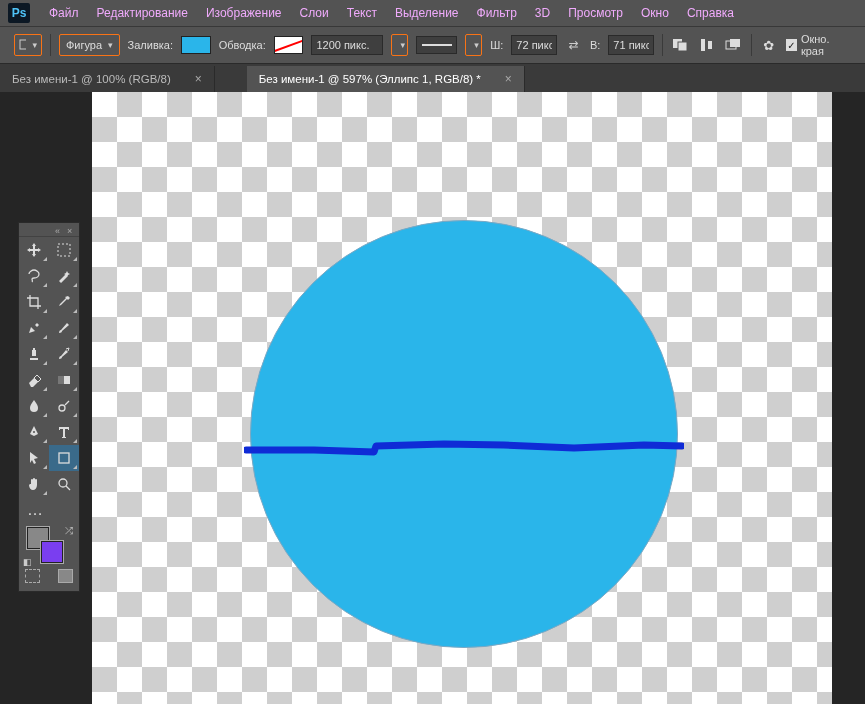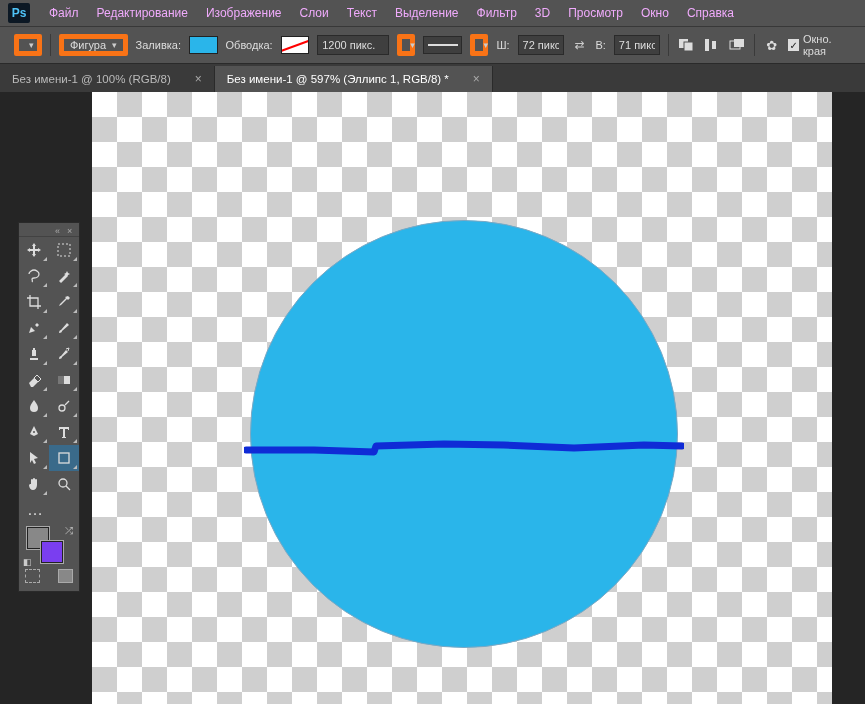--- a/index.html
+++ b/index.html
@@ -5,41 +5,41 @@
 * { margin: 0; padding: 0; box-sizing: border-box; font-family: "Segoe UI", Tahoma, sans-serif; }
 body { background: #535353; width: 865px; height: 704px; overflow: hidden; position: relative; }
 
 
 .menubar { height: 26px; background: #535353; display: flex; align-items: center; padding: 0 8px; gap: 0; }
 .ps-logo { width: 22px; height: 20px; background: #0c1824; color: #4fc3f7; font-weight: bold; font-size: 12px; display: flex; align-items: center; justify-content: center; margin-right: 10px; border-radius: 2px; }
 .menu-item { color: #f0abfc; font-size: 12px; padding: 4px 9px; cursor: pointer; }
 
 
 .optionsbar { height: 38px; background: #535353; border-top: 1px solid #383838; border-bottom: 1px solid #2a2a2a; display: flex; align-items: center; padding: 0 14px; gap: 8px; }
-.opt-btn { height: 22px; background: #535353; border: 5px solid #f97316; display: flex; align-items: center; padding: 0 6px; color: #ddd; font-size: 11px; cursor: pointer; border-radius: 2px; }
+.opt-btn { height: 22px; background: #535353; border: 1px solid #f97316; display: flex; align-items: center; padding: 0 6px; color: #ddd; font-size: 11px; cursor: pointer; border-radius: 2px; }
 .opt-btn.drop::after { content: "▾"; margin-left: 6px; font-size: 9px; color: #ccc; }
 .opt-label { color: #ddd; font-size: 11px; }
 .color-swatch { width: 32px; height: 18px; border: 1px solid #222; cursor: pointer; }
 .swatch-fill { background: #2ab5ea; }
 .swatch-stroke { background: #fff; position: relative; overflow: hidden; }
 .swatch-stroke::after { content: ""; position: absolute; width: 140%; height: 2px; background: red; top: 50%; left: -20%; transform: rotate(-20deg); }
 .num-input { width: 72px; height: 20px; background: #3f3f3f; border: 1px solid #2a2a2a; color: #ddd; font-size: 11px; padding: 0 4px; }
 .num-input.small { width: 46px; }
 .stroke-style { width: 44px; height: 18px; background: #3f3f3f; border: 1px solid #2a2a2a; display: flex; align-items: center; justify-content: center; }
 .stroke-line { width: 30px; height: 2px; background: #ddd; }
 .link-icn { width: 18px; height: 18px; display: flex; align-items: center; justify-content: center; color: #ccc; font-size: 12px; cursor: pointer; }
 .sep { width: 1px; height: 22px; background: #3a3a3a; }
 .align-icn, .gear-icn { width: 20px; height: 20px; display: flex; align-items: center; justify-content: center; color: #ddd; font-size: 13px; cursor: pointer; }
 .checkbox { width: 12px; height: 12px; background: #ddd; display: inline-flex; align-items: center; justify-content: center; color: #222; font-size: 10px; margin-right: 4px; }
 .check-row { display: flex; align-items: center; color: #ddd; font-size: 11px; cursor: pointer; }
 
 
 .tabbar { height: 28px; background: #3a3a3a; display: flex; align-items: flex-end; }
 .tab { height: 26px; padding: 0 12px; display: flex; align-items: center; gap: 24px; color: #bbb; font-size: 11.5px; background: #3a3a3a; cursor: pointer; border-right: 1px solid #2a2a2a; }
-.tab.active { background: #535353; color: #fff; }
+.tab.active { background: #535353; color: #fff; margin-left: 32px; }
 .tab-close { color: #aaa; font-size: 12px; cursor: pointer; }
 
 
 .workspace { position: absolute; top: 92px; left: 0; right: 0; bottom: 0; background: #252525; }
 .canvas-wrap { position: absolute; top: 0; left: 92px; right: 0; bottom: 0; overflow: hidden; }
 .canvas {
   position: absolute; top: 0; left: 0; width: 740px; height: 612px;
   background-color: #fff;
   background-image:
     linear-gradient(45deg, #cfcfcf 25%, transparent 25%, transparent 75%, #cfcfcf 75%),

